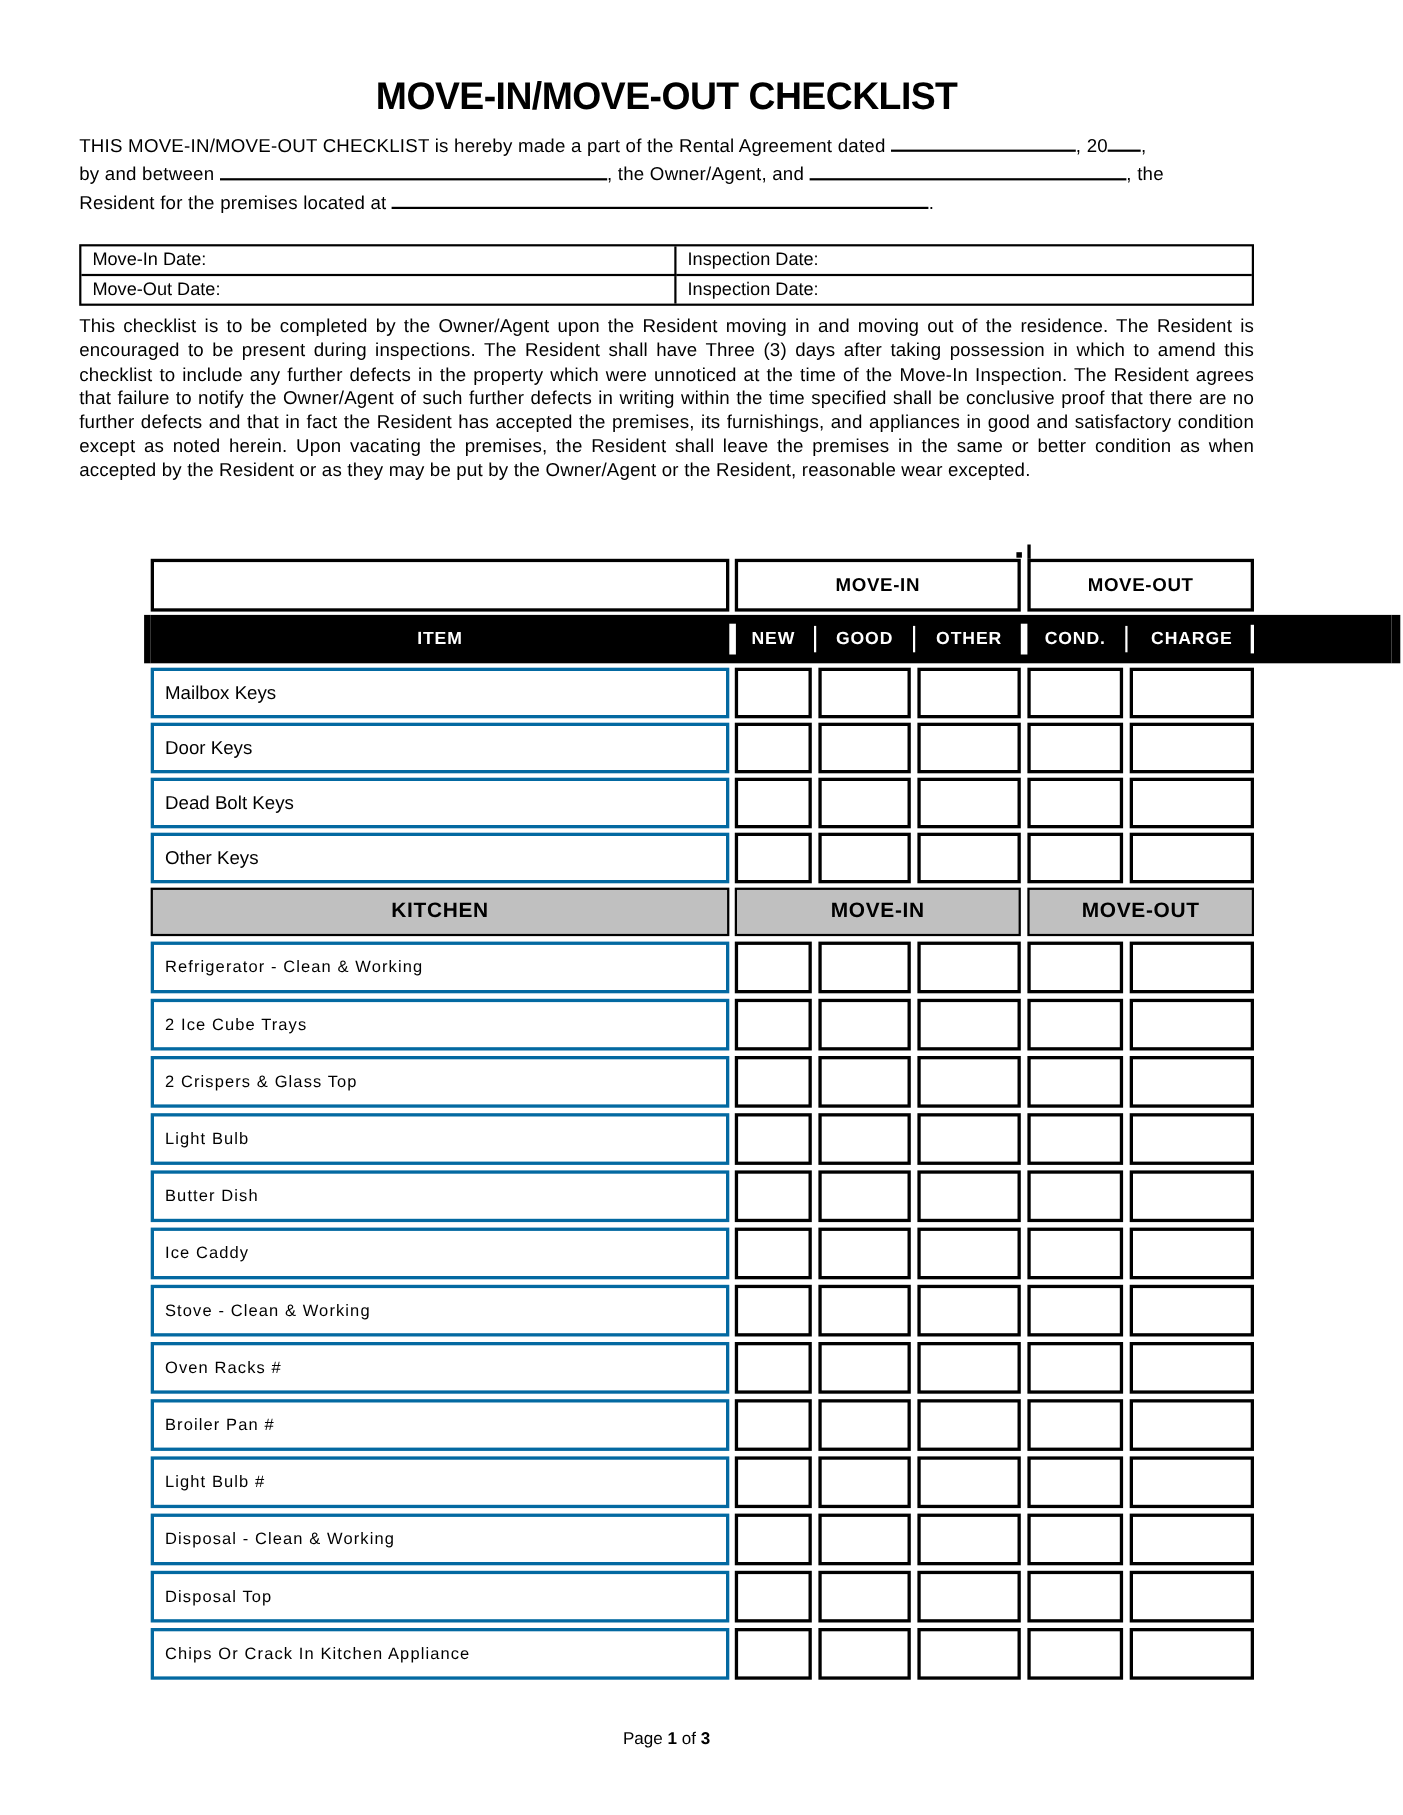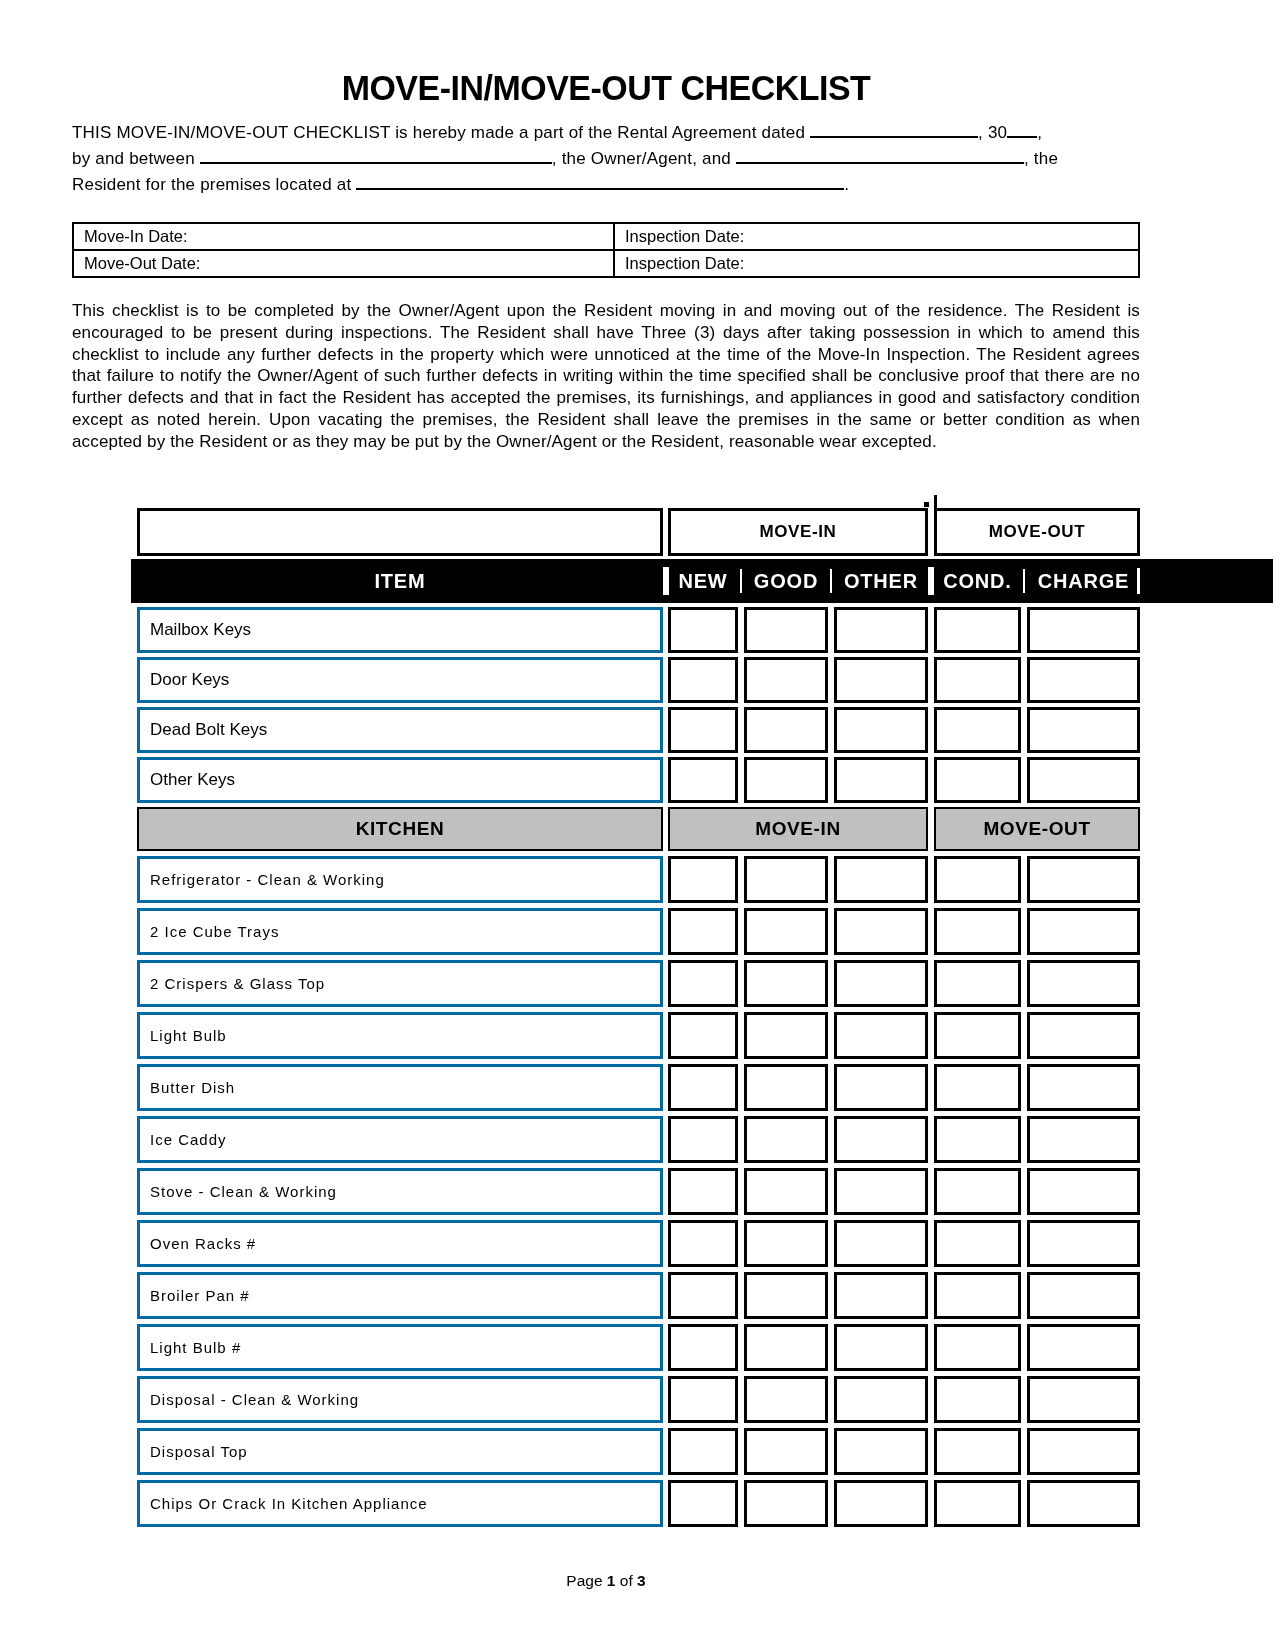--- a/index.html
+++ b/index.html
@@ -16,38 +16,38 @@
   .blank{display:inline-block;border-bottom:2px solid #000;height:14px;vertical-align:baseline;}
 
   
   .date-table{position:absolute;top:222px;left:0;width:1064px;border:2px solid #000;}
   .dt-row{display:grid;grid-template-columns:541px 1fr;}
   .dt-row:first-child .dt-cell{border-bottom:2px solid #000;}
   .dt-cell{height:25px;display:flex;align-items:center;padding-left:10px;font-size:16.5px;}
   .dt-cell:first-child{border-right:2px solid #000;}
 
   
-  .body-par{position:absolute;top:300px;left:0;width:1068px;font-size:17px;line-height:21.8px;
+  .body-par{position:absolute;top:286px;left:0;width:1068px;font-size:17px;line-height:21.8px;
             text-align:justify;letter-spacing:0.15px;}
 
   
   .ctable{position:absolute;top:508px;left:65px;width:1128px;}
   .trow{display:grid;grid-template-columns:526px 5px 70px 6px 84px 6px 94px 6px 87px 6px 113px;}
 
   .hrow1{height:48px;margin-bottom:3px;}
   .hcell{border:3px solid #000;display:flex;align-items:center;justify-content:center;
          font-weight:bold;font-size:17px;letter-spacing:0.6px;}
   .h-empty{grid-column:1;}
   .h-movein{grid-column:3/8;}
   .h-moveout{grid-column:9/12;}
 
   .blackrow{position:relative;height:44px;margin-bottom:4px;background:#000;}
   .blackrow::before{content:"";position:absolute;left:-6px;top:0;width:6px;height:100%;background:#000;}
   .blackrow::after{content:"";position:absolute;right:-8px;top:0;width:8px;height:100%;background:#000;}
-  .bh{color:#fff;font-weight:bold;font-size:20px;letter-spacing:0.8px;
+  .bh{color:#fff;font-weight:bold;font-size:16px;letter-spacing:0.8px;
       display:flex;align-items:center;justify-content:center;}
   .b-item{grid-column:1;}
   .b-new{grid-column:3;}
   .b-good{grid-column:5;}
   .b-other{grid-column:7;}
   .b-cond{grid-column:9;}
   .b-charge{grid-column:11;position:relative;}
   .b-charge::after{content:"";position:absolute;right:0;top:9px;bottom:9px;width:3px;background:#fff;}
   .sep{align-self:center;justify-self:center;background:#fff;}
   .sep-wide{width:6px;height:28px;}
@@ -81,21 +81,21 @@
 <body>
 
 <div class="sheet">
   <div class="content">
 
     <div class="title">MOVE-IN/MOVE-OUT CHECKLIST</div>
 
     <div class="intro">
       <div>
         <span>THIS MOVE-IN/MOVE-OUT CHECKLIST is hereby made a part of the Rental Agreement dated</span>
-        <span class="blank" style="width:168px"></span><span>, 30</span><span class="blank" style="width:30px"></span><span>,</span>
+        <span class="blank" style="width:168px"></span><span>, 20</span><span class="blank" style="width:30px"></span><span>,</span>
       </div>
       <div>
         <span>by and between</span>
         <span class="blank" style="width:352px"></span><span>, the Owner/Agent, and</span>
         <span class="blank" style="width:288px"></span><span>, the</span>
       </div>
       <div>
         <span>Resident for the premises located at</span>
         <span class="blank" style="width:488px"></span><span>.</span>
       </div>

